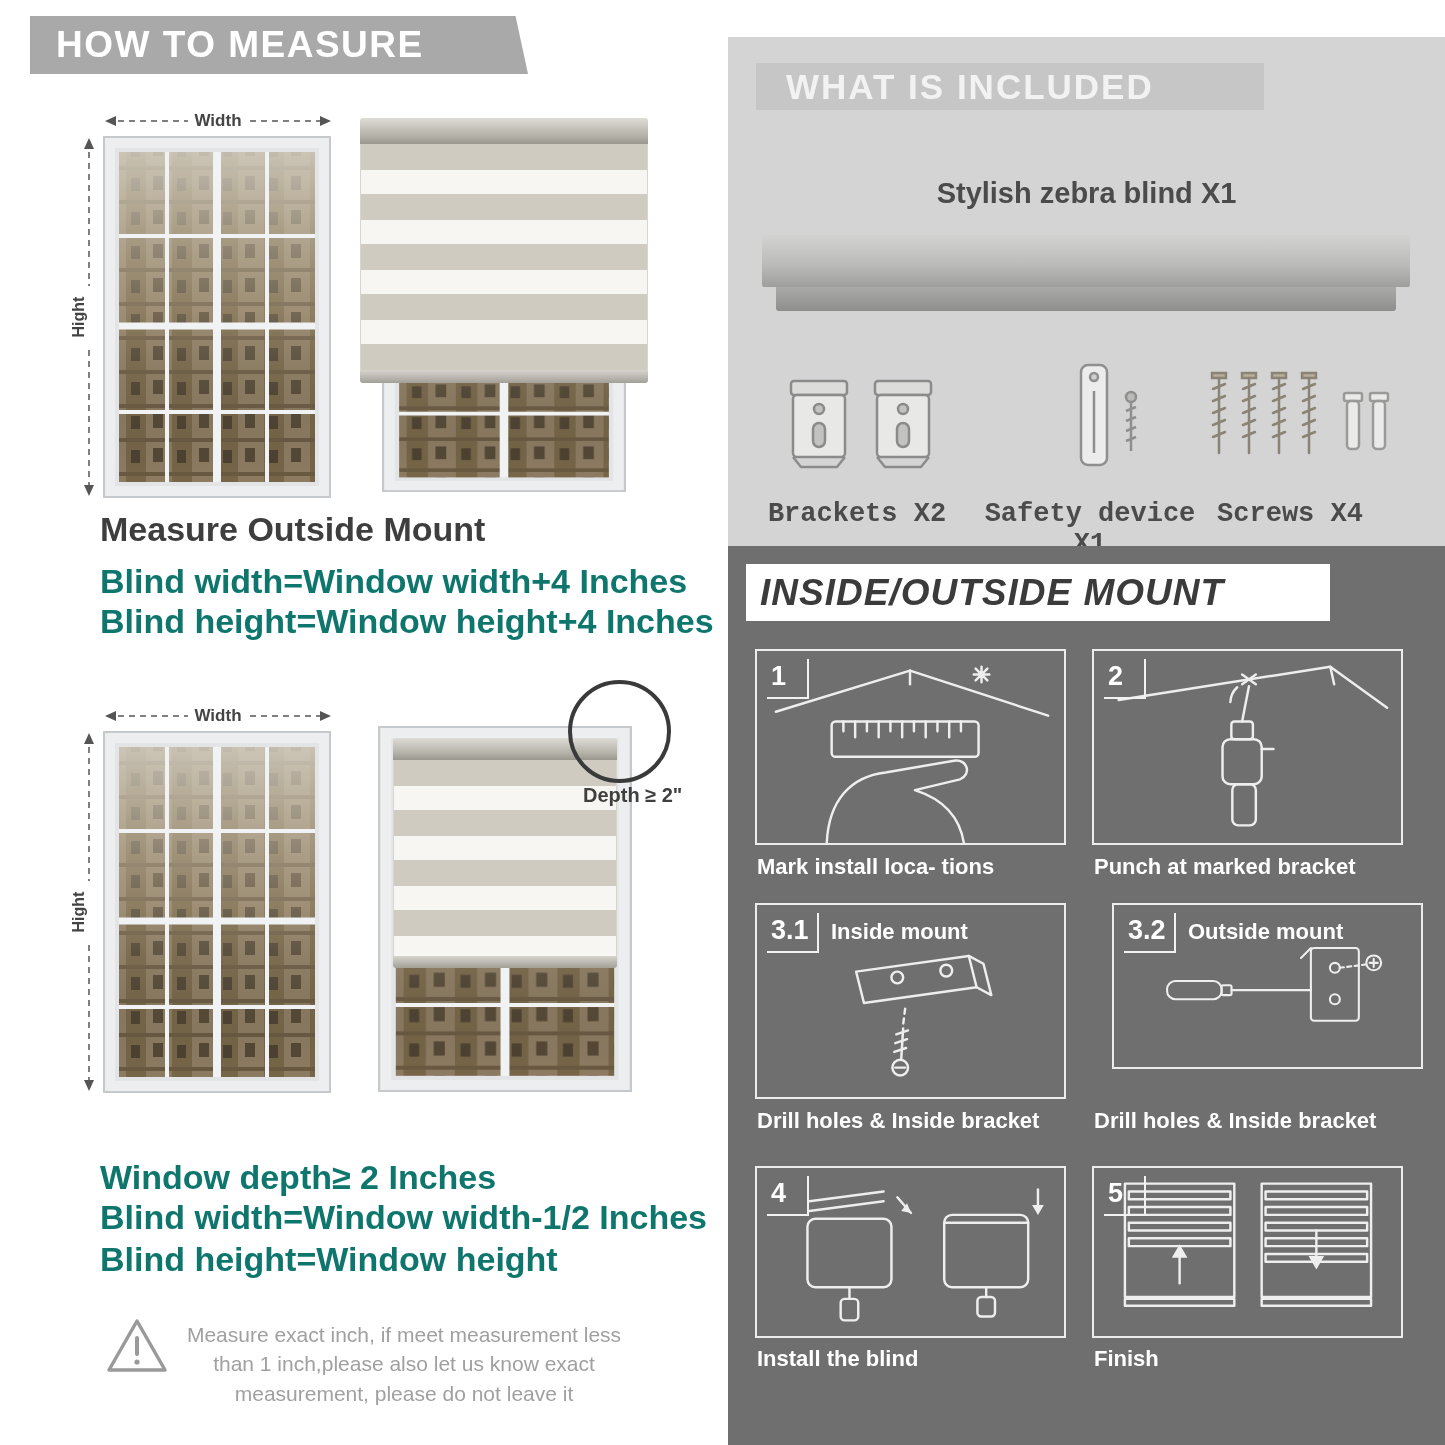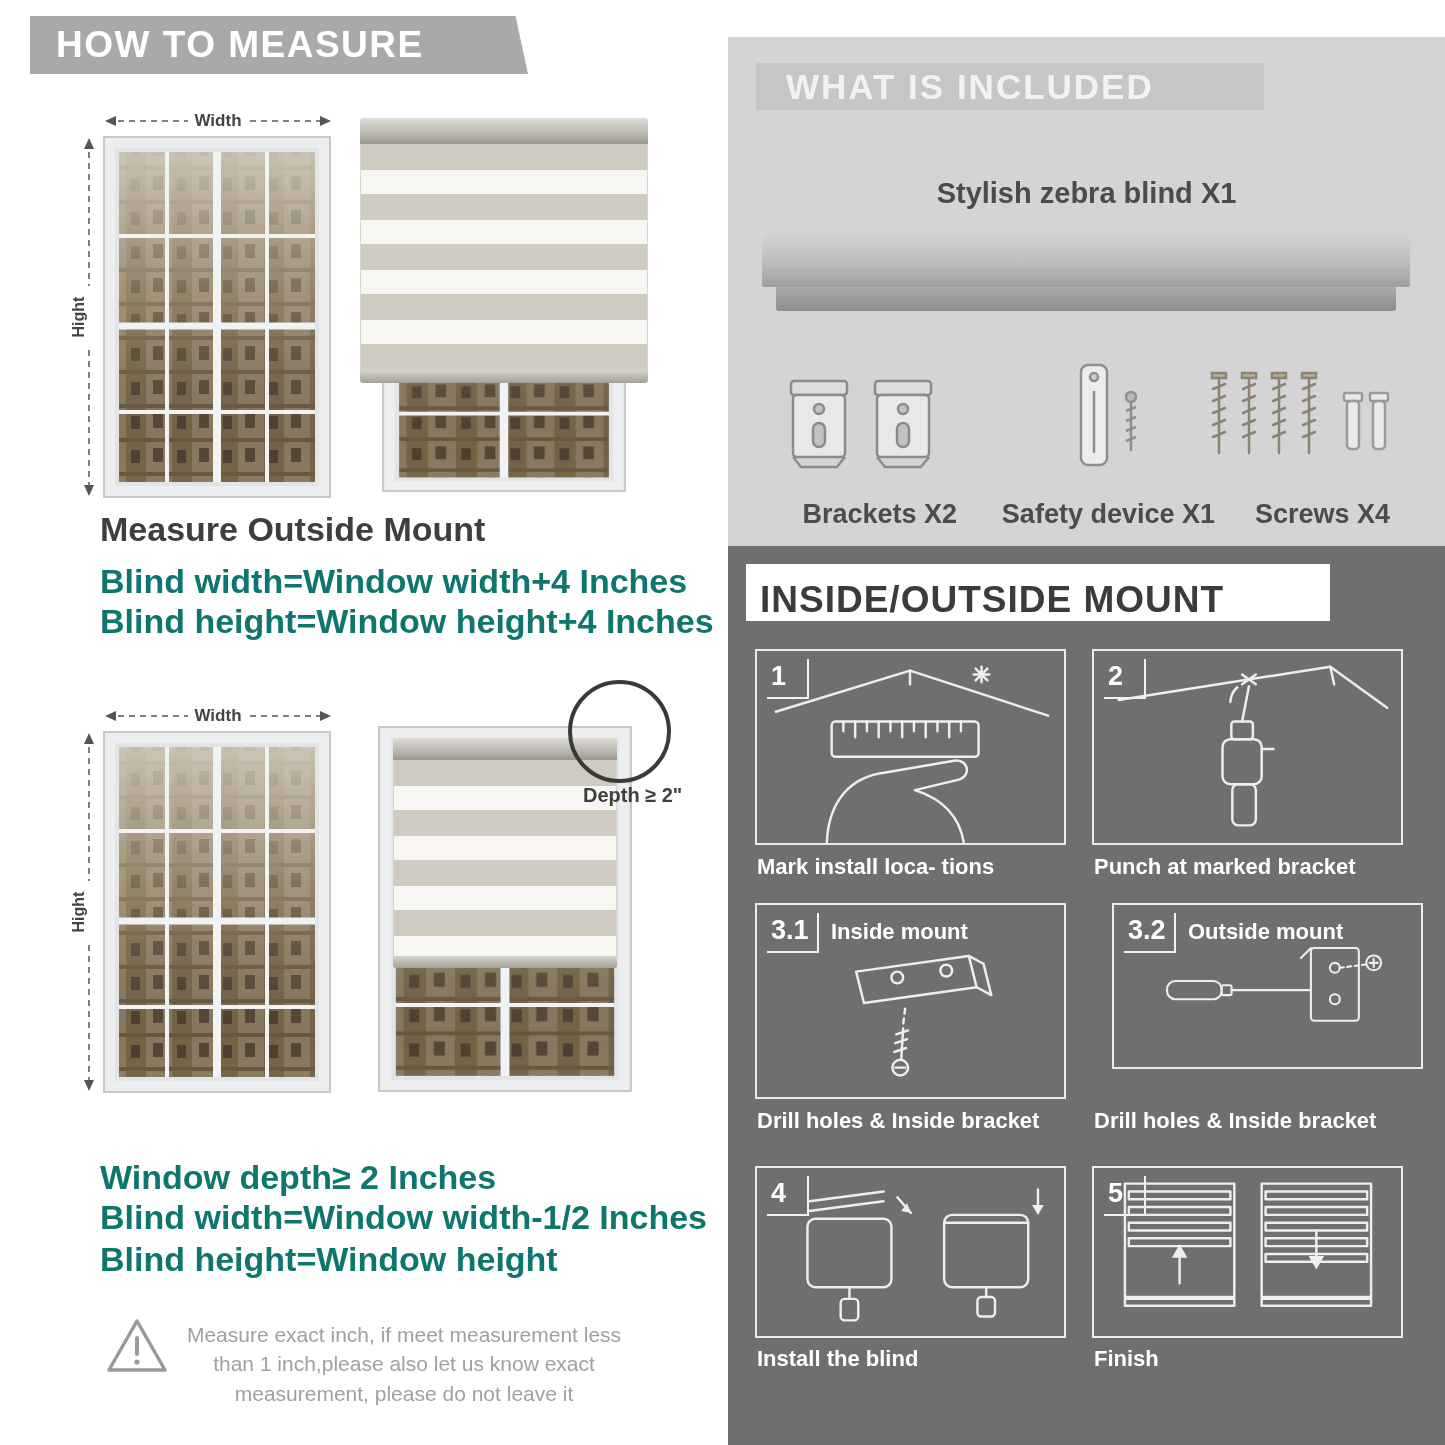--- a/index.html
+++ b/index.html
@@ -28,25 +28,25 @@
 
   
   .right-top{left:728px;top:0;width:717px;height:546px;background:#d4d4d4;margin-top:37px;}
   .banner-right{left:28px;top:26px;width:478px;height:47px;background:#c6c6c6;color:#f2f2f2;
     font-size:35px;font-weight:bold;letter-spacing:2px;display:flex;align-items:center;padding-left:30px;}
   .blind-x1{left:0;top:140px;width:100%;text-align:center;font-size:29px;font-weight:bold;color:#4b4b4b;}
   .hr-bar1{left:34px;top:198px;width:648px;height:52px;
     background:linear-gradient(180deg,#d2d2d0 0%,#bcbcba 55%,#9e9e9c 100%);border-radius:2px;}
   .hr-bar2{left:48px;top:250px;width:620px;height:24px;
     background:linear-gradient(180deg,#aaaaa8,#8e8e8c);border-radius:0 0 3px 3px;}
-  .inc-label{font-size:27px;font-weight:bold;color:#4b4b4b;text-align:right;top:462px;}
+  .inc-label{font-size:27px;font-weight:bold;color:#4b4b4b;text-align:center;top:462px;font-family:Liberation Mono, monospace;}
 
   .right-dark{left:728px;top:546px;width:717px;height:899px;background:#6f6f6f;}
   .banner-mount{left:18px;top:18px;width:570px;height:57px;background:#ffffff;color:#3b3b3b;
-    font-size:37px;font-weight:bold;letter-spacing:1px;display:flex;align-items:flex-end;padding-left:14px;}
+    font-size:37px;font-weight:bold;letter-spacing:1px;display:flex;align-items:center;padding-left:14px;font-style:italic;}
   .panel{border:2px solid #ececec;box-sizing:border-box;}
   .step-num{left:10px;top:8px;width:42px;height:40px;border-right:2px solid #f2f2f2;
     border-bottom:2px solid #f2f2f2;color:#fff;font-size:27px;font-weight:bold;
     display:flex;align-items:flex-start;padding:2px 0 0 4px;box-sizing:border-box;}
   .step-title{left:62px;top:14px;color:#fff;font-size:22px;font-weight:bold;}
   .caption{color:#fff;font-size:22px;font-weight:bold;white-space:nowrap;}
   .art{left:0;top:0;width:100%;height:100%;}
   .art path,.art rect,.art circle,.art line{stroke:#eeeeee;stroke-width:2.5;fill:none;
     stroke-linecap:round;stroke-linejoin:round;}
   .art .fil{fill:#eeeeee;stroke:none;}

